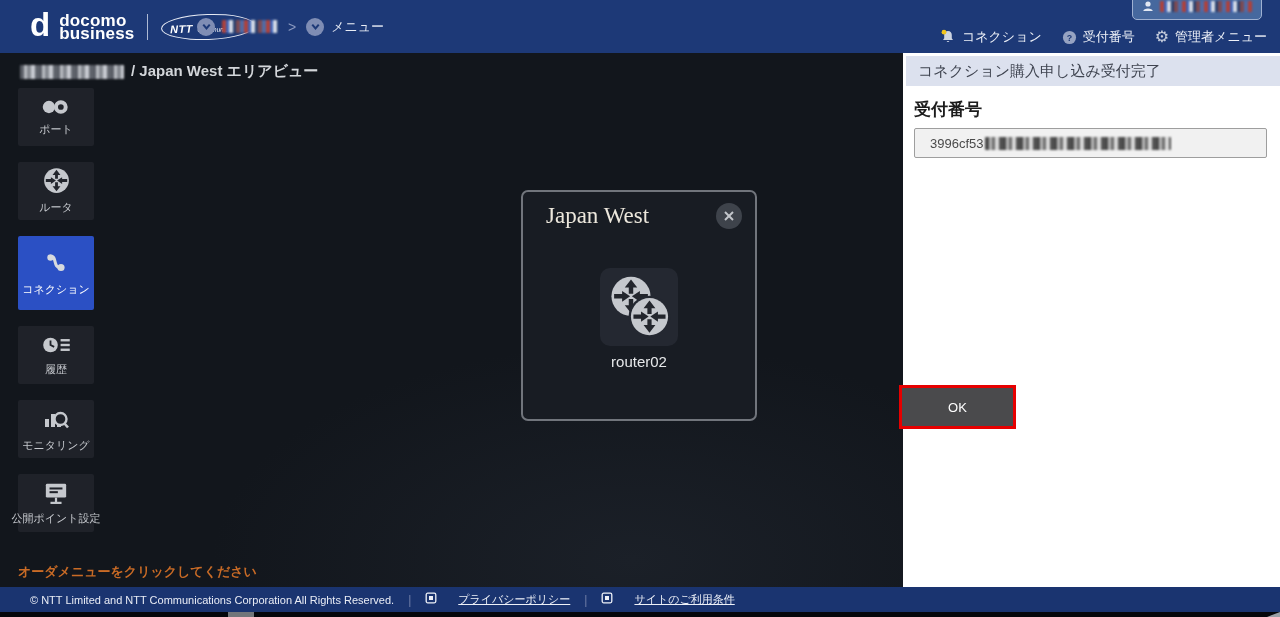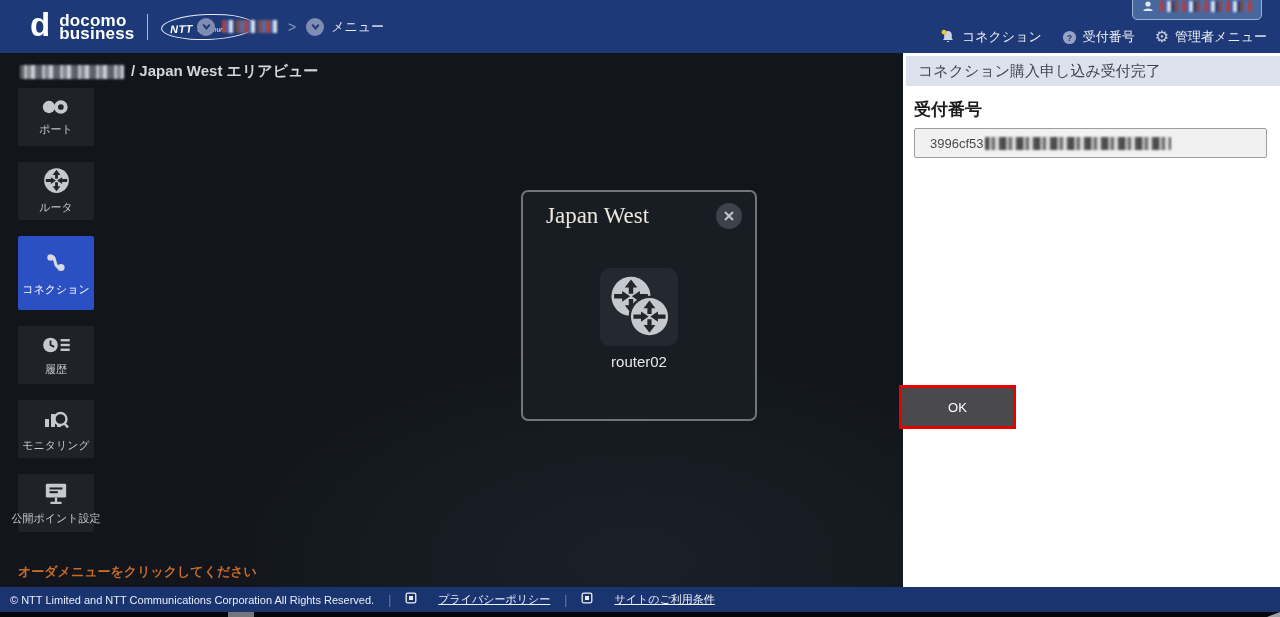--- a/index.html
+++ b/index.html
@@ -68,21 +68,21 @@
   .dialog-body { padding: 12px 13px 0 11px; }
   .field-label { font-size: 17px; font-weight: 700; color: #1c1c1c; margin-bottom: 7px; }
   .field-box { width: 353px; height: 30px; background: #f1f1f1; border: 1px solid #9e9e9e; border-radius: 2px;
     display: flex; align-items: center; padding: 0 15px; font-size: 13px; color: #4a4a4a; }
   .ok-annotation { position: absolute; left: -4px; bottom: -2px; border: 3px solid #e60000; }
   .ok-button { width: 111px; height: 38px; background: #4a4a4c; color: #fff; font-size: 13px;
     display: flex; align-items: center; justify-content: center; cursor: pointer; }
 
   
   .footer { position: absolute; top: 587px; left: 0; width: 1280px; height: 25px; background: #1a3470;
-    display: flex; align-items: center; padding-left: 10px; color: #e9ecf5; font-size: 11px; gap: 14px; }
+    display: flex; align-items: center; padding-left: 30px; color: #e9ecf5; font-size: 11px; gap: 14px; }
   .footer-sep { color: #6f7ea6; font-size: 12px; }
   .footer-link { display: flex; align-items: flex-start; gap: 21px; color: #eef1f8; text-decoration: underline; cursor: pointer; }
   .bottom-strip { position: absolute; top: 612px; left: 0; width: 1280px; height: 5px; background: #05070b; }
   .strip-seg { position: absolute; left: 228px; top: 0; width: 26px; height: 5px; background: #72767a; }
   .strip-corner { position: absolute; right: 0; top: 0; width: 13px; height: 5px; background: #9aa0a6; clip-path: polygon(100% 0, 100% 100%, 0 100%); }
 
   svg { display: block; }
 </style>
 </head>
 <body>

